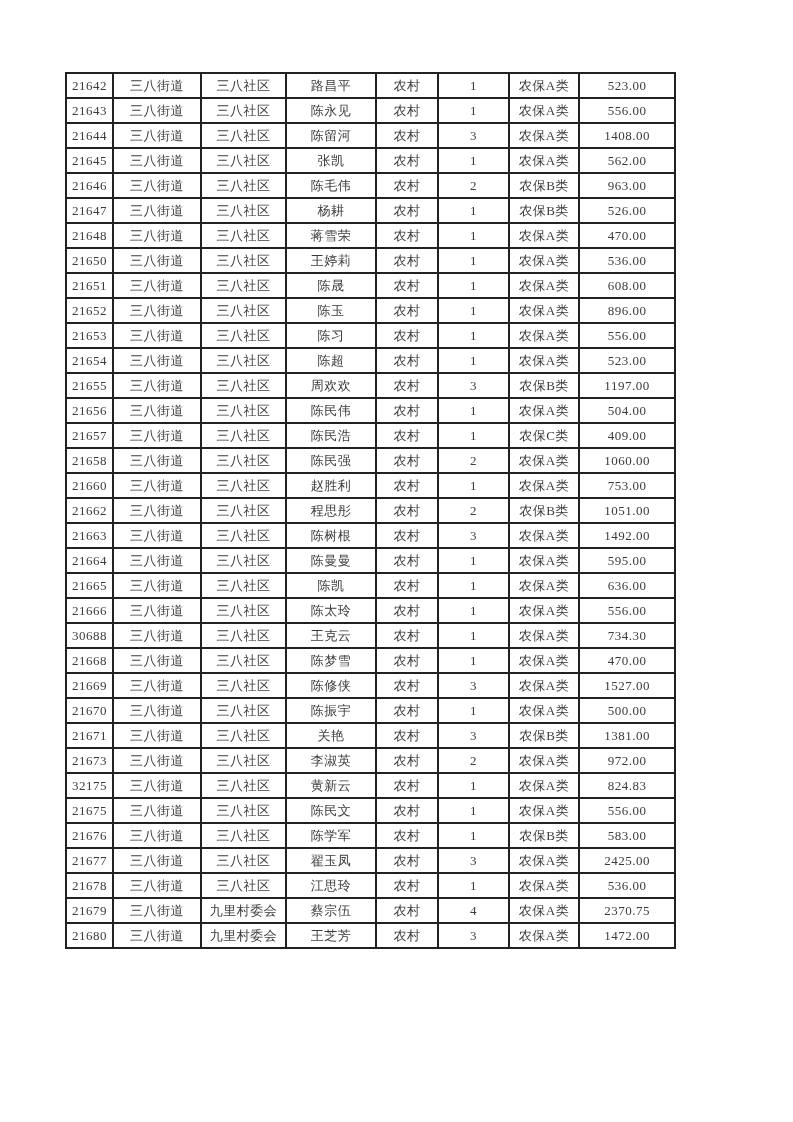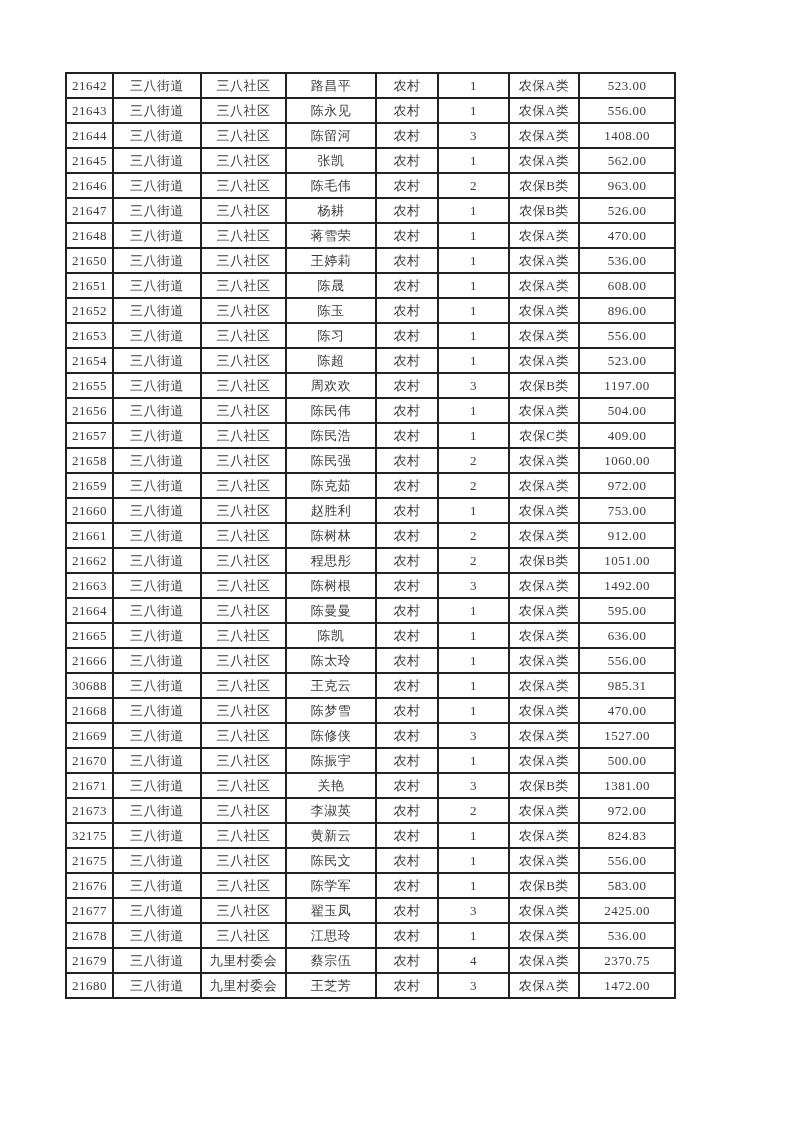--- a/index.html
+++ b/index.html
@@ -218,56 +218,36 @@
           <td>21658</td>
           <td>三八街道</td>
           <td>三八社区</td>
           <td>陈民强</td>
           <td>农村</td>
           <td>2</td>
           <td>农保A类</td>
           <td>1060.00</td>
         </tr>
         <tr>
-          <td>21659</td>
-          <td>三八街道</td>
-          <td>三八社区</td>
-          <td>陈克茹</td>
+          <td>21660</td>
+          <td>三八街道</td>
+          <td>三八社区</td>
+          <td>赵胜利</td>
+          <td>农村</td>
+          <td>1</td>
+          <td>农保A类</td>
+          <td>753.00</td>
+        </tr>
+        <tr>
+          <td>21662</td>
+          <td>三八街道</td>
+          <td>三八社区</td>
+          <td>程思彤</td>
           <td>农村</td>
           <td>2</td>
-          <td>农保A类</td>
-          <td>972.00</td>
-        </tr>
-        <tr>
-          <td>21660</td>
-          <td>三八街道</td>
-          <td>三八社区</td>
-          <td>赵胜利</td>
-          <td>农村</td>
-          <td>1</td>
-          <td>农保A类</td>
-          <td>753.00</td>
-        </tr>
-        <tr>
-          <td>21661</td>
-          <td>三八街道</td>
-          <td>三八社区</td>
-          <td>陈树林</td>
-          <td>农村</td>
-          <td>2</td>
-          <td>农保A类</td>
-          <td>912.00</td>
-        </tr>
-        <tr>
-          <td>21662</td>
-          <td>三八街道</td>
-          <td>三八社区</td>
-          <td>程思彤</td>
-          <td>农村</td>
-          <td>2</td>
           <td>农保B类</td>
           <td>1051.00</td>
         </tr>
         <tr>
           <td>21663</td>
           <td>三八街道</td>
           <td>三八社区</td>
           <td>陈树根</td>
           <td>农村</td>
           <td>3</td>
@@ -305,21 +285,21 @@
           <td>556.00</td>
         </tr>
         <tr>
           <td>30688</td>
           <td>三八街道</td>
           <td>三八社区</td>
           <td>王克云</td>
           <td>农村</td>
           <td>1</td>
           <td>农保A类</td>
-          <td>985.31</td>
+          <td>734.30</td>
         </tr>
         <tr>
           <td>21668</td>
           <td>三八街道</td>
           <td>三八社区</td>
           <td>陈梦雪</td>
           <td>农村</td>
           <td>1</td>
           <td>农保A类</td>
           <td>470.00</td>

